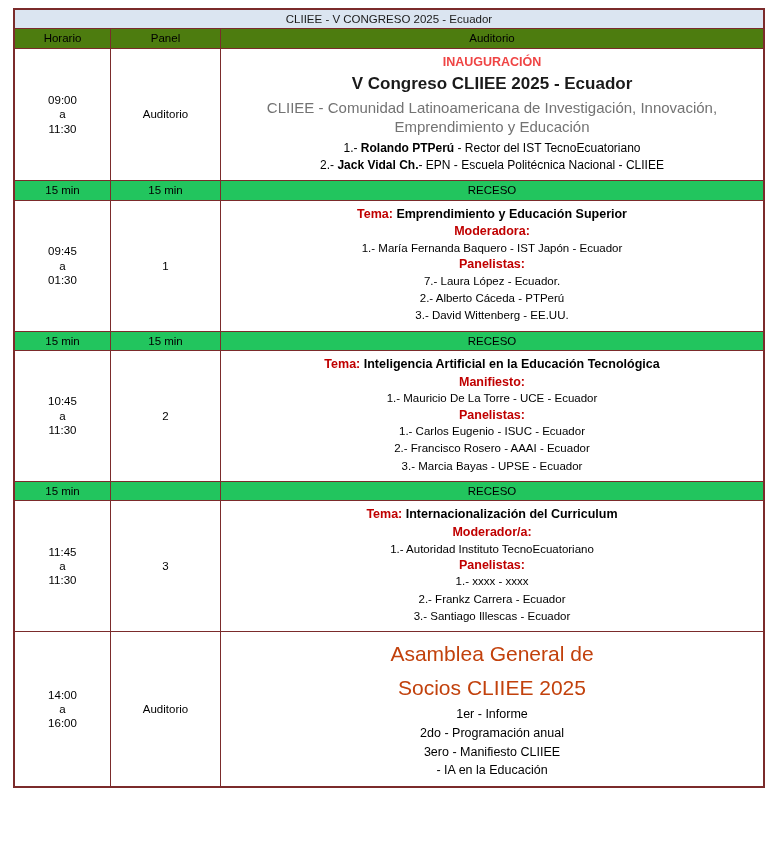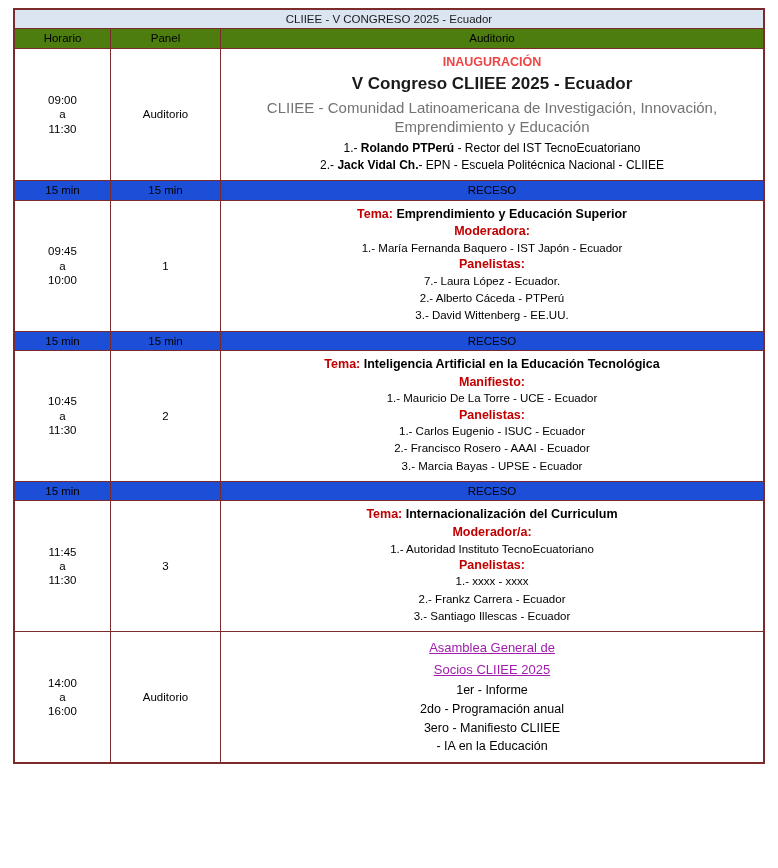--- a/index.html
+++ b/index.html
@@ -42,21 +42,21 @@
     font-size: 16.5px;
     padding: 6px 4px;
     color: #1a1a1a;
   }
   .head-row td {
     background: #4d7c0f;
     font-size: 13px;
     padding: 4px 4px;
   }
   .break-row td {
-    background: #1d4ed8;
+    background: #22c55e;
     font-size: 10.5px;
     padding: 3px 4px;
   }
   .lunch-row td {
     background: #dbe5f1;
     font-size: 11px;
     padding: 3px 4px;
   }
   .lunch-row td.lunch-label { font-size: 10.5px; }
 
@@ -109,25 +109,24 @@
   .role {
     color: #c00000;
     font-weight: bold;
     font-size: 12.5px;
   }
   .person {
     font-size: 11.5px;
     line-height: 1.5;
   }
   .assembly {
-    font-size: 13px;
+    font-size: 21px;
     line-height: 1.5;
-    color: #a21caf;
+    color: #c2410c;
     margin-bottom: 2px;
-    text-decoration: underline;
   }
   .assembly-items {
     font-size: 12.5px;
     line-height: 1.5;
   }
   .registro { font-size: 11.5px; letter-spacing: 0.2px; }
 </style>
 </head>
 <body>
 
@@ -177,21 +176,21 @@
       <tr class="break-row">
         <td>15 min</td>
         <td>15 min</td>
         <td>RECESO</td>
       </tr>
 
       <tr>
         <td class="time-cell">
           <div>09:45</div>
           <div>a</div>
-          <div>10:00</div>
+          <div>01:30</div>
         </td>
         <td class="panel-cell panel-num">1</td>
         <td>
           <div class="blk">
             <div class="tema">
               <span class="lbl">Tema:</span>
               <span class="txt">Emprendimiento y Educación Superior</span>
             </div>
             <div class="role">Moderadora:</div>
             <div class="person">1.- María Fernanda Baquero - IST Japón - Ecuador</div>

